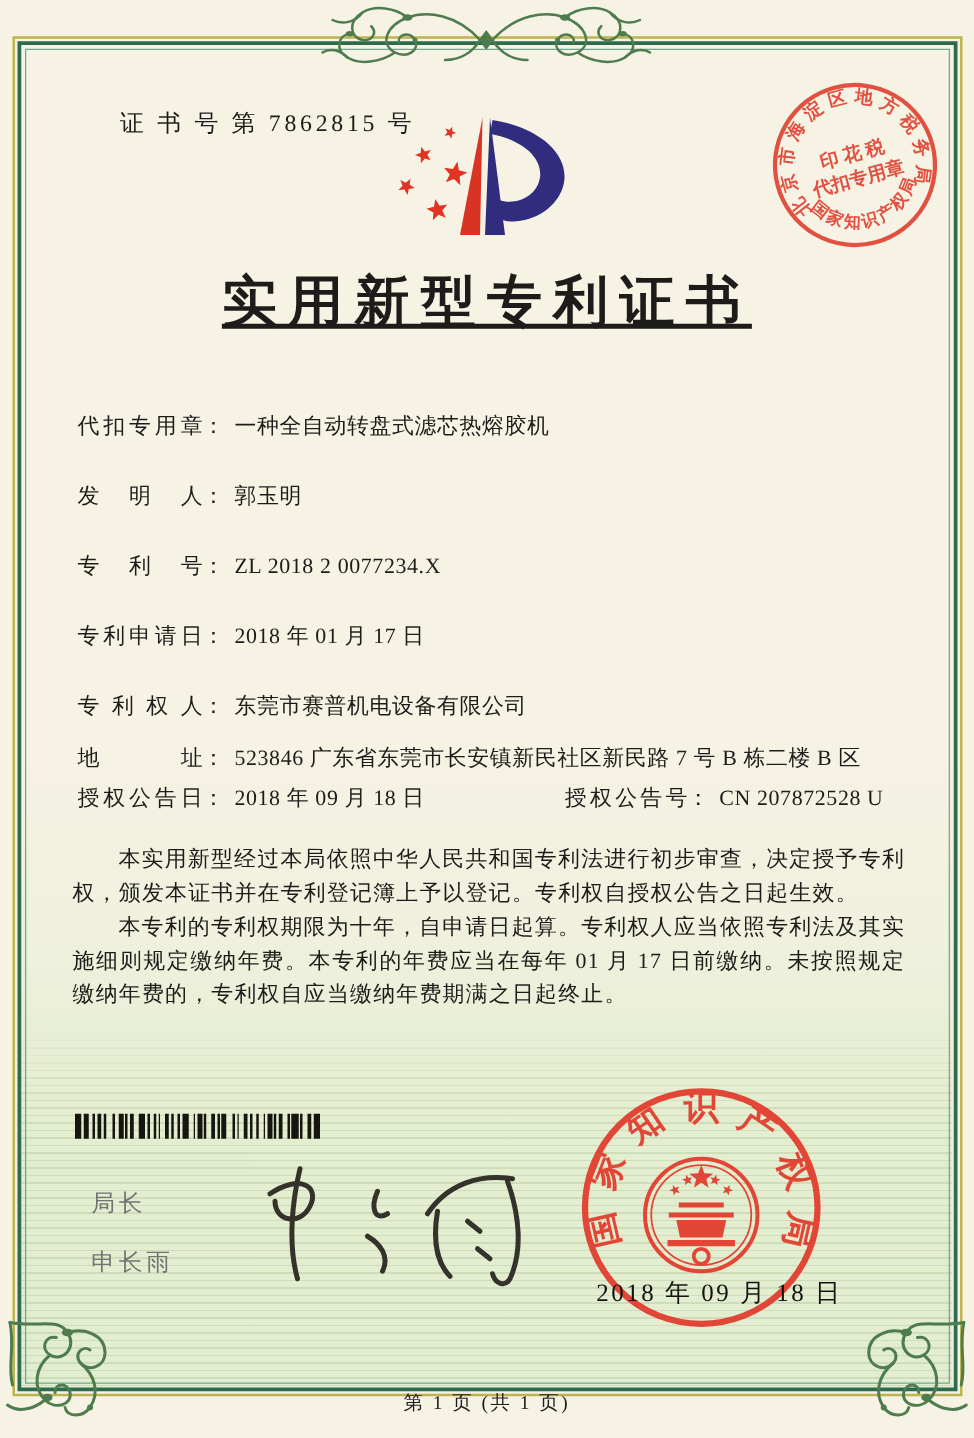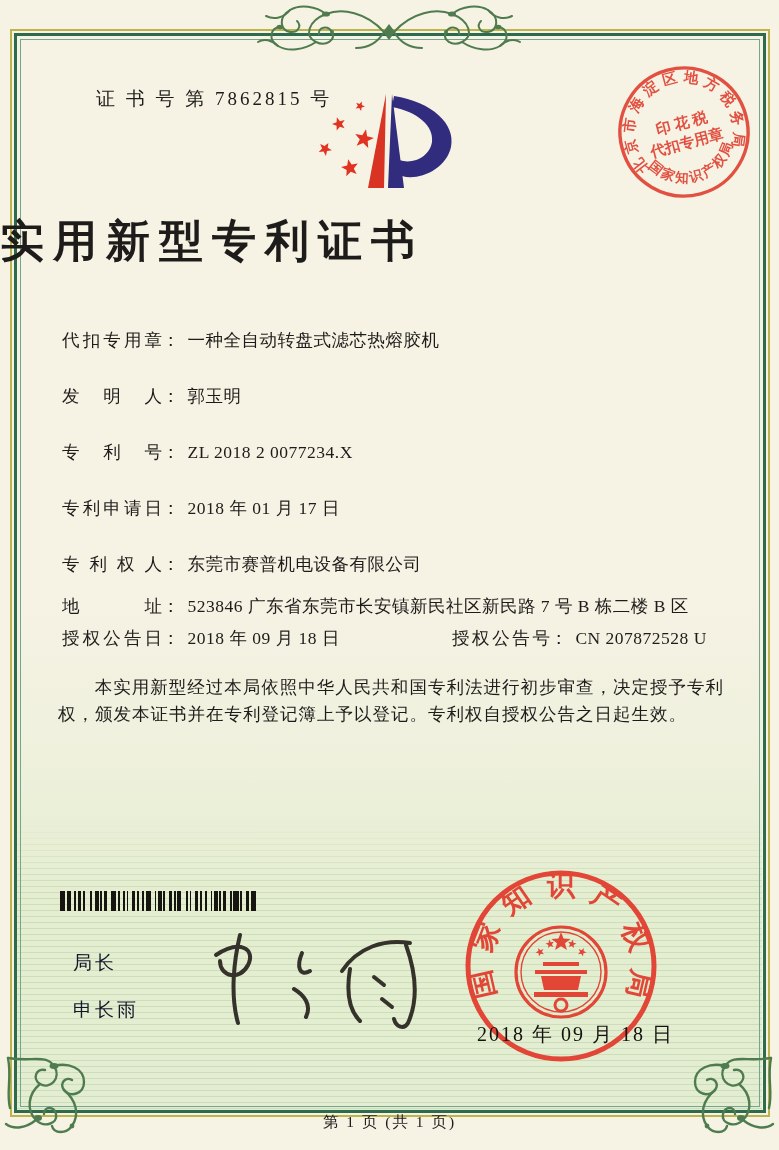--- a/index.html
+++ b/index.html
@@ -21,22 +21,22 @@
   .frame-green{position:absolute;left:14px;right:13px;top:33px;bottom:37px;
     border:3px solid #2d6a4e;z-index:1;}
   .frame-teal{position:absolute;left:20px;right:19px;top:39px;bottom:43px;
     border:1px solid #74a68e;z-index:1;}
   .orn{position:absolute;z-index:2;}
 
   
   .cert-no{position:absolute;left:50px;top:86px;font-size:19px;letter-spacing:3px;z-index:3;margin-left:46px;}
   .logo{position:absolute;left:312px;top:86px;z-index:3;}
   .tax-stamp{position:absolute;left:608px;top:56px;z-index:4;opacity:.88;}
-  .title{position:absolute;left:0;right:0;top:212px;margin:0;text-align:left;z-index:3;
-    font-size:44px;font-weight:bold;letter-spacing:9px;}
+  .title{position:absolute;left:0;right:0;top:212px;margin:0;text-align:center;z-index:3;
+    font-size:44px;font-weight:bold;letter-spacing:9px;text-decoration:underline;}
 
   
   .fields{position:absolute;left:62px;top:328px;right:40px;z-index:3;font-size:17.5px;}
   .row{display:flex;align-items:flex-start;margin-bottom:31px;line-height:25px;}
   .lbl{display:inline-block;width:100px;text-align:justify;text-align-last:justify;flex:none;}
   .colon{flex:none;}
   .val{margin-left:8px;letter-spacing:.5px;}
   .row-patentee{margin-bottom:17px;}
   .row-address{margin-bottom:7px;}
   .row-address .val{width:556px;line-height:25px;}
@@ -46,21 +46,21 @@
   
   .body-text{position:absolute;left:58px;top:674px;width:666px;z-index:3;
     font-size:17.5px;line-height:27px;letter-spacing:1px;text-align:justify;}
   .body-text p{margin:0;text-indent:2.1em;}
 
   
   .barcode{position:absolute;left:60px;top:891px;height:20px;display:flex;z-index:3;}
   .barcode .b{height:100%;background:#17150f;}
   .barcode .s{height:100%;}
   .sig-title,.sig-name{position:absolute;left:73px;z-index:3;
-    font-family:"Liberation Sans","DejaVu Sans",sans-serif;font-size:19px;letter-spacing:3px;color:#0f172a;}
+    font-family:"Liberation Sans","DejaVu Sans",sans-serif;font-size:19px;letter-spacing:3px;color:#737373;}
   .sig-title{top:950px;}
   .sig-name{top:997px;}
   .signature{position:absolute;left:190px;top:915px;z-index:3;}
   .main-seal{position:absolute;left:455px;top:860px;z-index:4;opacity:.93;}
   .seal-date{position:absolute;left:477px;top:1021px;z-index:5;font-size:20px;letter-spacing:2px;color:#14120e;}
   .footer{position:absolute;left:0;right:0;top:1076px;text-align:center;z-index:3;
     font-size:15.5px;letter-spacing:2px;margin-top:36px;}
 </style>
 </head>
 <body>
@@ -192,20 +192,21 @@
       <span class="grant-group">
         <span class="lbl">授权公告号</span>
           <span class="colon">：</span>
         <span class="val">CN 207872528 U</span>
       </span>
     </div>
   </div>
 
   <div class="body-text">
     <p>本实用新型经过本局依照中华人民共和国专利法进行初步审查，决定授予专利权，颁发本证书并在专利登记簿上予以登记。专利权自授权公告之日起生效。</p>
+    <p>本专利的专利权期限为十年，自申请日起算。专利权人应当依照专利法及其实施细则规定缴纳年费。本专利的年费应当在每年 01 月 17 日前缴纳。未按照规定缴纳年费的，专利权自应当缴纳年费期满之日起终止。</p>
   </div>
 
   <div class="barcode" id="barcode">
       <div class="b" style="width: 5.25px;"></div>
       <div class="s" style="width: 1.75px;"></div>
       <div class="b" style="width: 3.5px;"></div>
       <div class="s" style="width: 3.5px;"></div>
       <div class="b" style="width: 1.75px;"></div>
       <div class="s" style="width: 1.75px;"></div>
       <div class="b" style="width: 3.5px;"></div>

